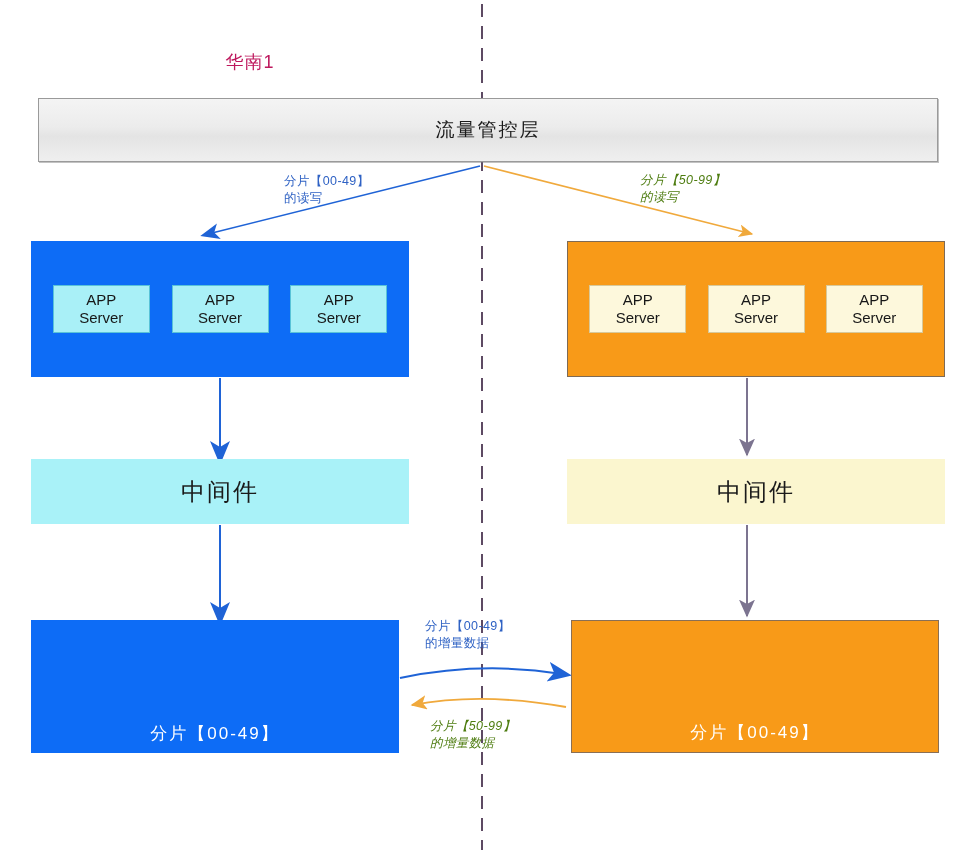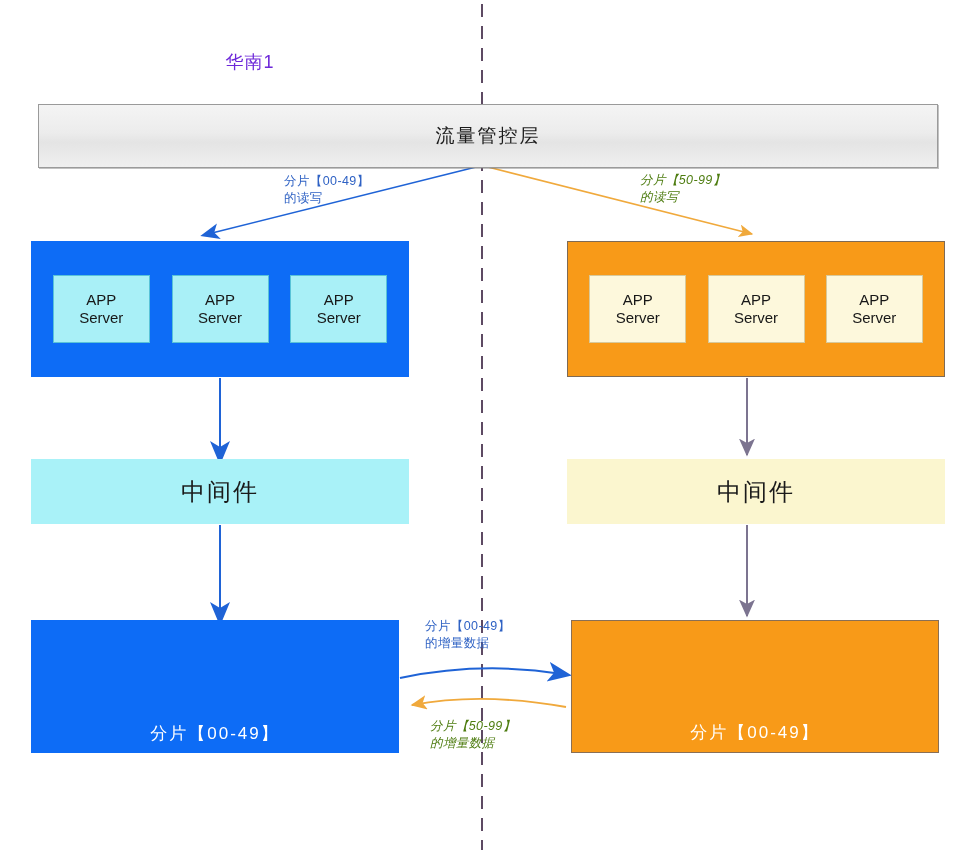--- a/index.html
+++ b/index.html
@@ -24,42 +24,41 @@
     top: 0;
     width: 976px;
     height: 854px;
     pointer-events: none;
   }
 
   
   .region-title {
     position: absolute;
     font-size: 18px;
-    color: #6d28d9;
+    color: #be185d;
     letter-spacing: 1px;
     text-align: center;
     white-space: nowrap;
   }
   #region-title-left  { left: 150px; top: 50px; width: 200px; }
   #region-title-right { left: 680px; top: 50px; width: 200px; }
 
   
   #traffic-bar {
     position: absolute;
     left: 38px;
     top: 98px;
     width: 898px;
     height: 62px;
     background: linear-gradient(180deg, #f4f4f4 0%, #ececec 45%, #e4e4e4 60%, #efefef 100%);
     border: 1px solid #9a9a9a;
     box-shadow: 1px 1px 0 rgba(120,120,120,0.45);
     display: flex;
     align-items: center;
     justify-content: center;
-    margin-top: 6px;
   }
   #traffic-bar-label {
     font-size: 19px;
     color: #1a1a1a;
     letter-spacing: 2px;
   }
 
   
   .app-band {
     position: absolute;
@@ -68,21 +67,21 @@
     height: 136px;
     display: flex;
     align-items: center;
     justify-content: space-evenly;
   }
   #app-band-left  { left: 31px;  background: #0d6cf6; }
   #app-band-right { left: 567px; background: #f89a18; border: 1px solid #7e6a55; box-sizing: border-box; }
 
   .app-server {
     width: 97px;
-    height: 68px;
+    height: 48px;
     display: flex;
     flex-direction: column;
     align-items: center;
     justify-content: center;
     font-size: 15px;
     color: #171717;
     line-height: 1.22;
     box-sizing: border-box;
   }
   #app-band-left .app-server  { background: #a9f0f7; border: 1px solid #59c3d8; }

